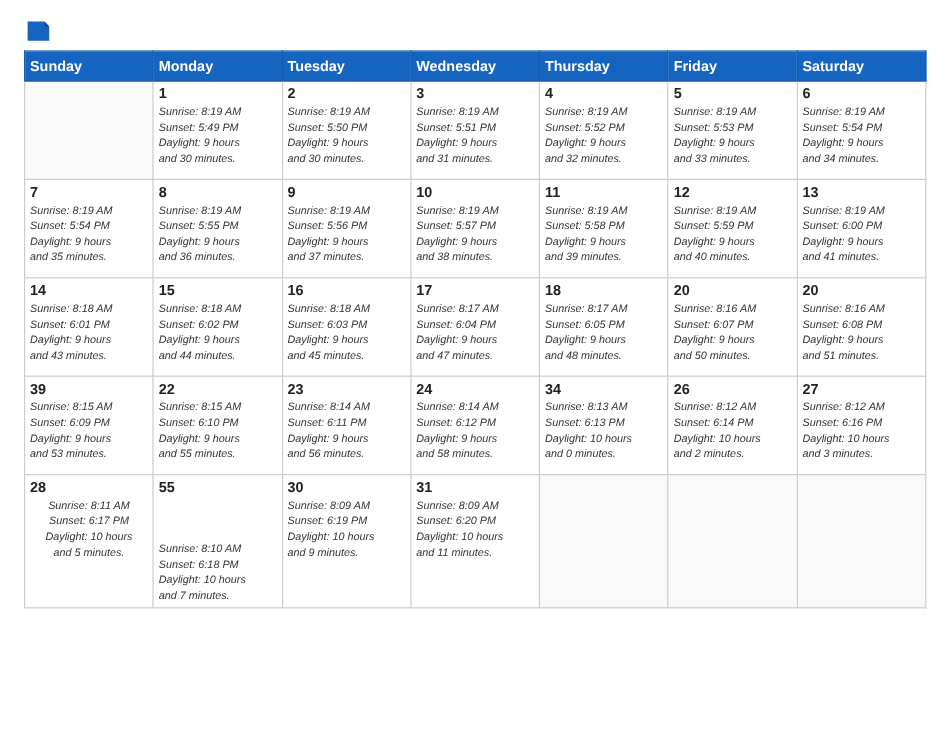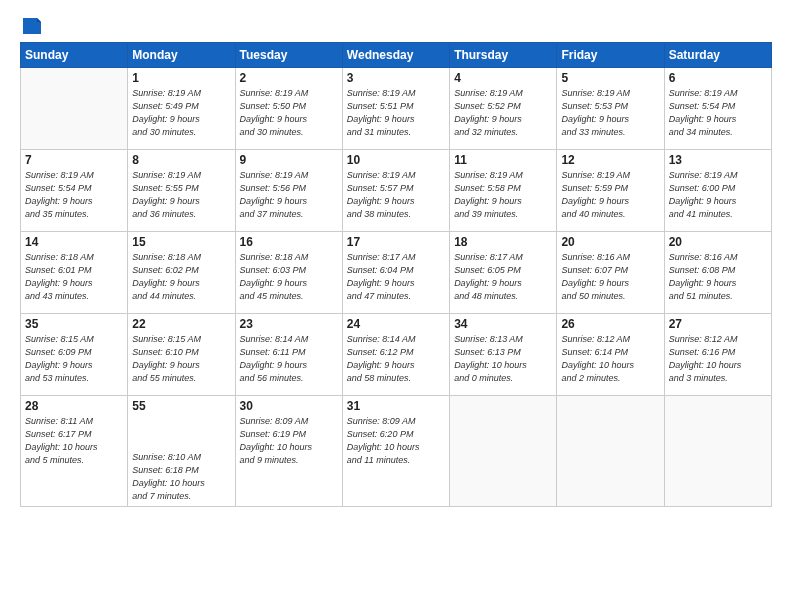--- a/index.html
+++ b/index.html
@@ -267,21 +267,21 @@
           <td>
             <span class="day-num">20</span>
             <div class="day-info" style="white-space: pre-line;">Sunrise: 8:16 AM
 Sunset: 6:08 PM
 Daylight: 9 hours
 and 51 minutes.</div>
           </td>
         </tr>
         <tr class="week-row">
           <td>
-            <span class="day-num">35</span>
+            <span class="day-num">39</span>
             <div class="day-info" style="white-space: pre-line;">Sunrise: 8:15 AM
 Sunset: 6:09 PM
 Daylight: 9 hours
 and 53 minutes.</div>
           </td>
           <td>
             <span class="day-num">22</span>
             <div class="day-info" style="white-space: pre-line;">Sunrise: 8:15 AM
 Sunset: 6:10 PM
 Daylight: 9 hours
@@ -319,21 +319,21 @@
             <span class="day-num">27</span>
             <div class="day-info" style="white-space: pre-line;">Sunrise: 8:12 AM
 Sunset: 6:16 PM
 Daylight: 10 hours
 and 3 minutes.</div>
           </td>
         </tr>
         <tr class="week-row">
           <td>
             <span class="day-num">28</span>
-            <div class="day-info" style="white-space: pre-line;">Sunrise: 8:11 AM
+            <div class="day-info" style="white-space: pre-line; text-align: center;">Sunrise: 8:11 AM
 Sunset: 6:17 PM
 Daylight: 10 hours
 and 5 minutes.</div>
           </td>
           <td>
             <span class="day-num">55</span>
             <div class="day-info" style="white-space: pre-line; margin-top: 38px;">Sunrise: 8:10 AM
 Sunset: 6:18 PM
 Daylight: 10 hours
 and 7 minutes.</div>

